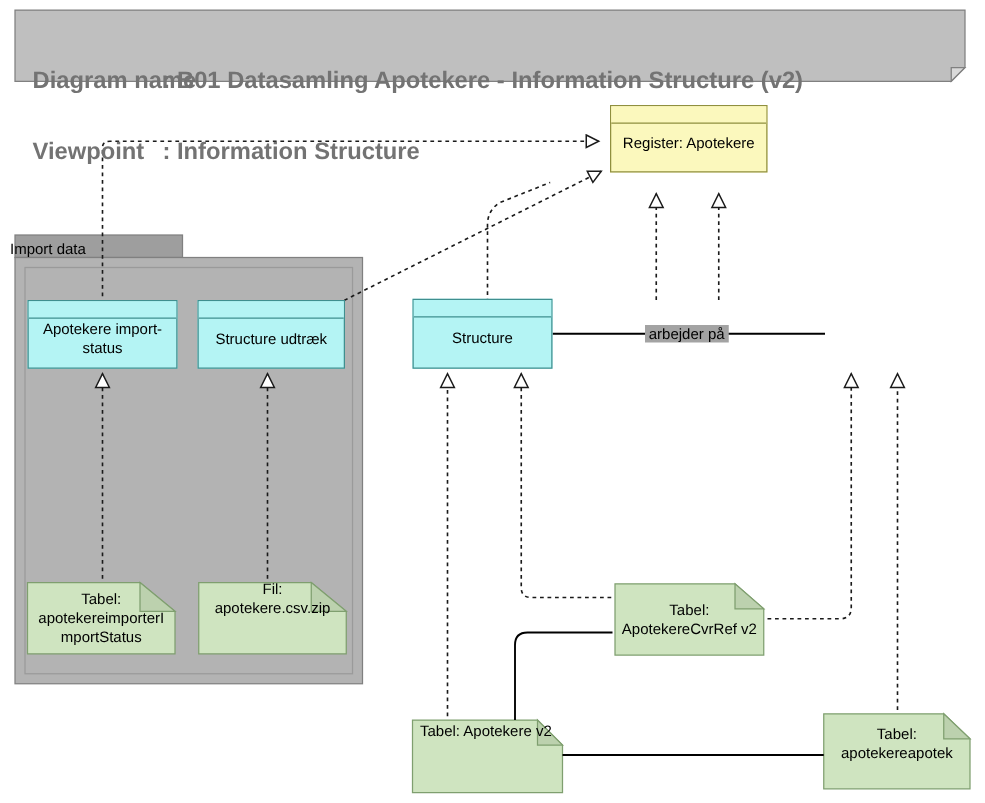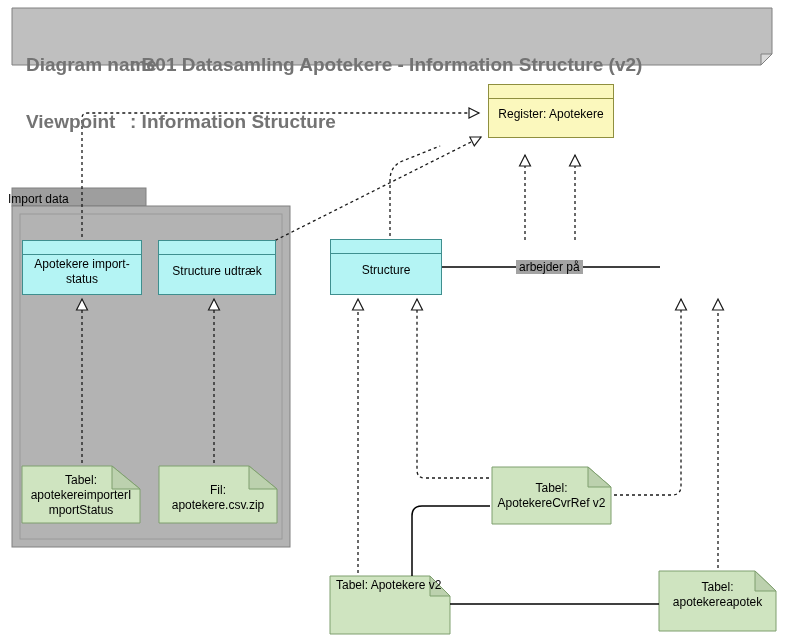--- a/index.html
+++ b/index.html
@@ -220,21 +220,21 @@
 
   <div class="edge-label" style="left:516px; top:260px;">arbejder på</div>
 
   <div class="note" style="left:22px; top:466px; width:118px; height:57px;">
     <div class="note-lbl">Tabel:
 apotekereimporterI
 mportStatus</div>
   </div>
 
   <div class="note shift-up" style="left:159px; top:466px; width:118px; height:57px;">
-    <div class="note-lbl" style="top:22%;margin-top:19px;">Fil: apotekere.csv.zip</div>
+    <div class="note-lbl" style="top:22%;">Fil: apotekere.csv.zip</div>
   </div>
 
   <div class="note" style="left:492px; top:467px; width:119px; height:57px;">
     <div class="note-lbl">Tabel:
 ApotekereCvrRef v2</div>
   </div>
 
   <div class="note" style="left:330px; top:576px; width:132px; height:58px;">
     <div class="note-lbl" style="top:16%; text-align:left; left:6px;">Tabel: Apotekere v2</div>
   </div>

